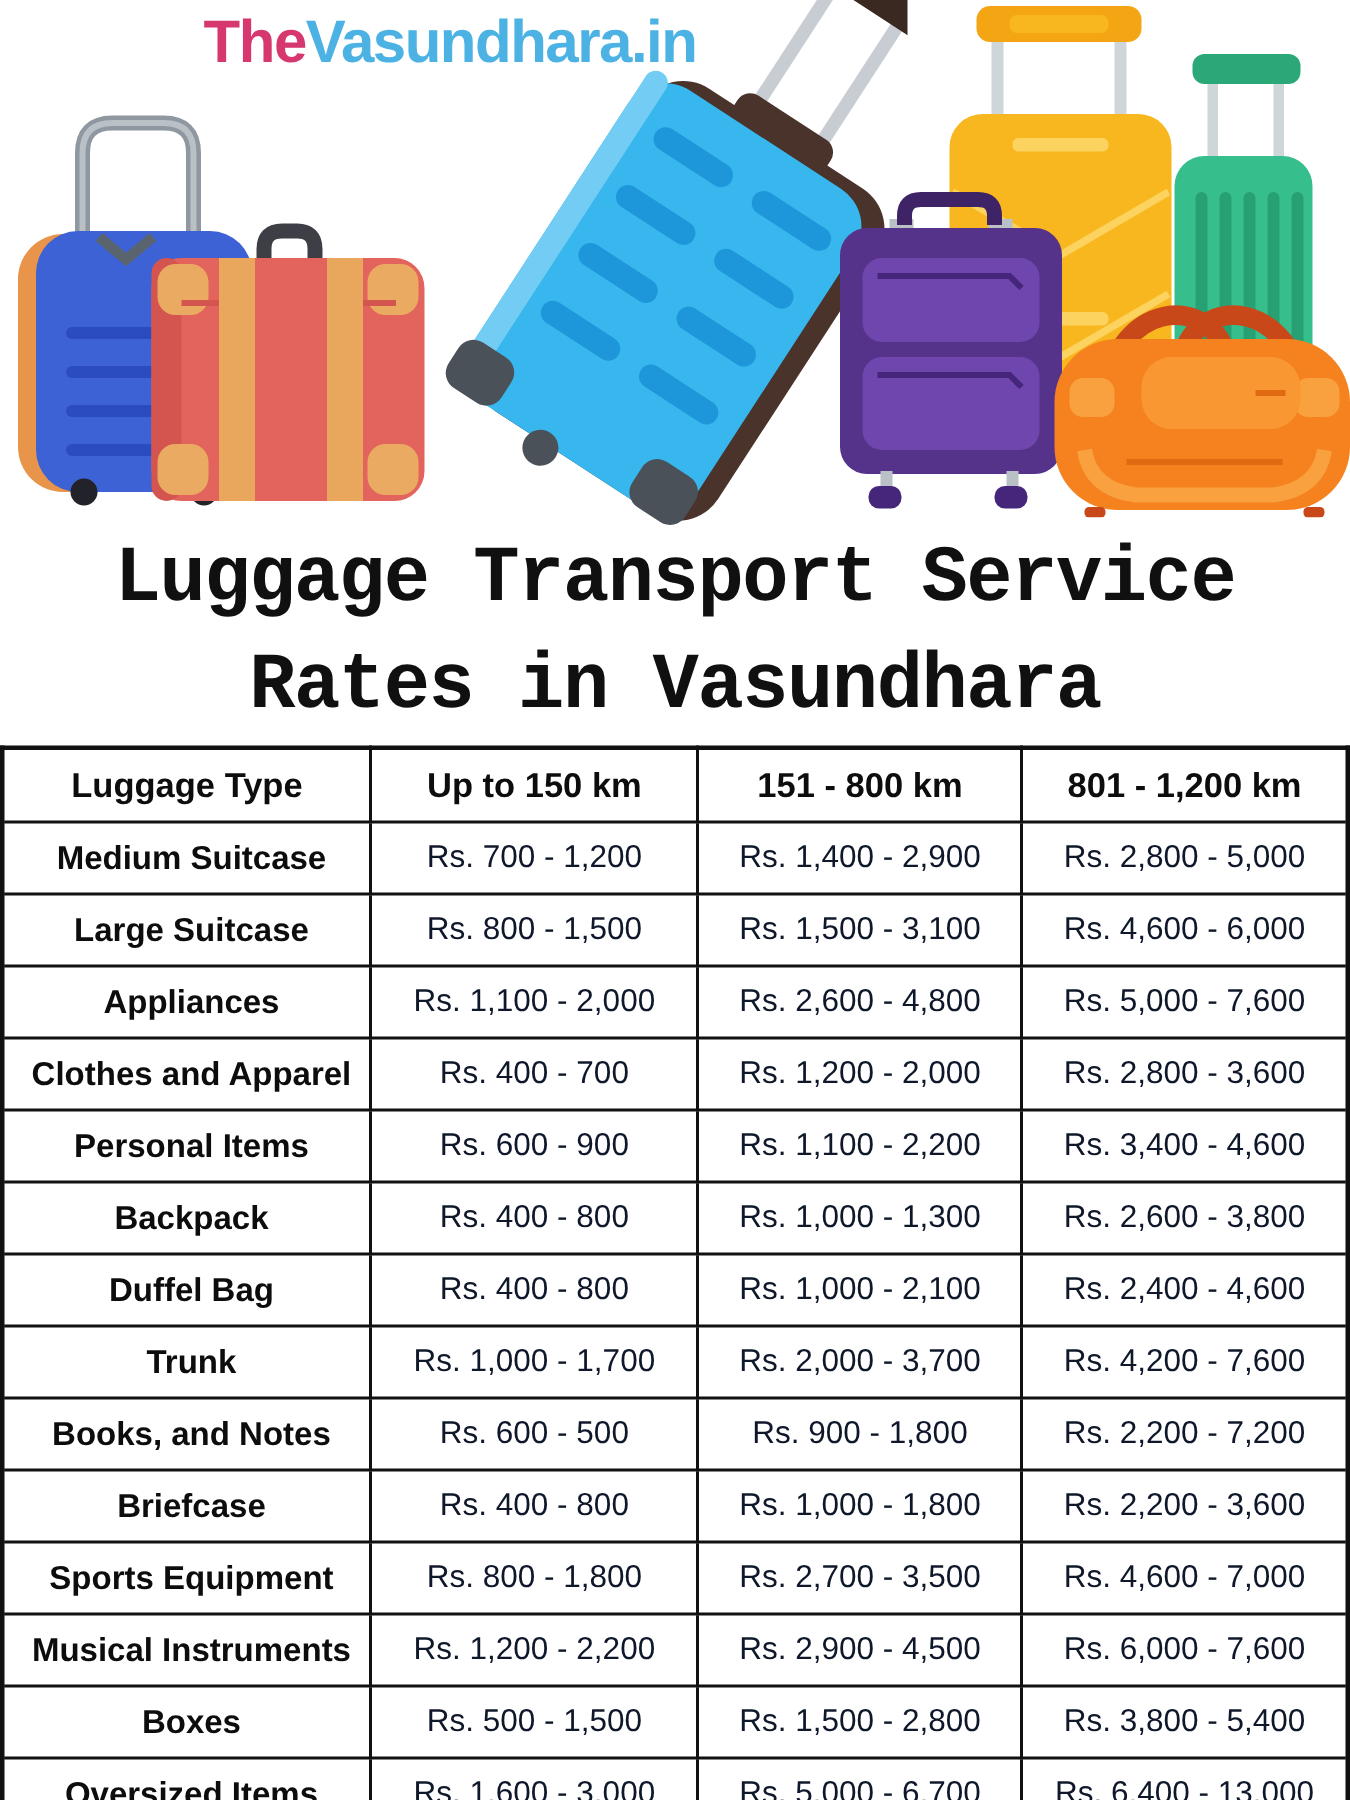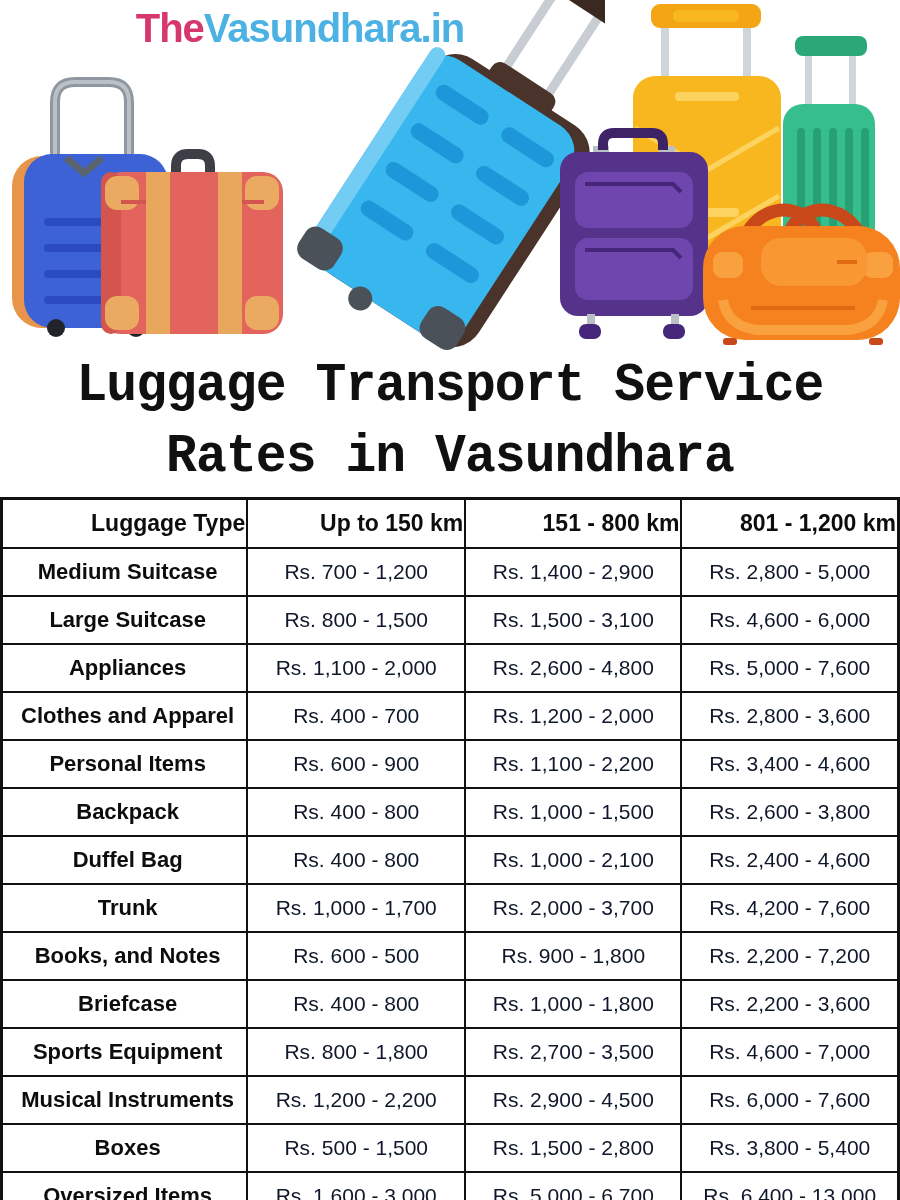--- a/index.html
+++ b/index.html
@@ -35,21 +35,21 @@
   
   table.rates{
     width:100%;border-collapse:collapse;table-layout:fixed;
     border:3px solid #111111;
   }
   table.rates th,table.rates td{
     border:2px solid #111111;height:44px;vertical-align:middle;
     overflow:hidden;white-space:nowrap;
   }
   table.rates thead th{
-    font-size:23px;font-weight:bold;text-align:right;height:45px;
+    font-size:23px;font-weight:bold;text-align:center;height:45px;
   }
   table.rates td.type{
     font-size:22px;font-weight:bold;text-align:center;padding-left:7px;
   }
   table.rates td.rate{
     font-size:21px;font-weight:normal;text-align:center;color:#0f172a;margin-top:44px;
   }
   col.c1{width:27.4%;} col.c2{width:24.3%;} col.c3{width:24.1%;} col.c4{width:24.2%;}
 </style>
 </head>
@@ -218,21 +218,21 @@
         </tr>
         <tr>
           <td class="type">Personal Items</td>
           <td class="rate">Rs. 600 - 900</td>
           <td class="rate">Rs. 1,100 - 2,200</td>
           <td class="rate">Rs. 3,400 - 4,600</td>
         </tr>
         <tr>
           <td class="type">Backpack</td>
           <td class="rate">Rs. 400 - 800</td>
-          <td class="rate">Rs. 1,000 - 1,500</td>
+          <td class="rate">Rs. 1,000 - 1,300</td>
           <td class="rate">Rs. 2,600 - 3,800</td>
         </tr>
         <tr>
           <td class="type">Duffel Bag</td>
           <td class="rate">Rs. 400 - 800</td>
           <td class="rate">Rs. 1,000 - 2,100</td>
           <td class="rate">Rs. 2,400 - 4,600</td>
         </tr>
         <tr>
           <td class="type">Trunk</td>

